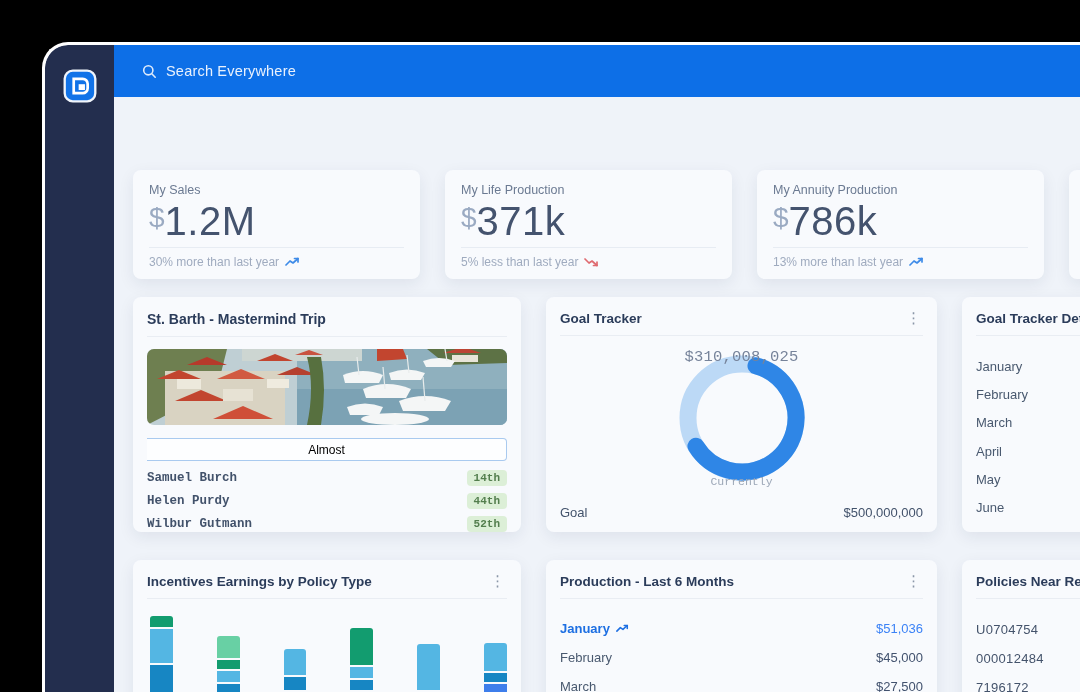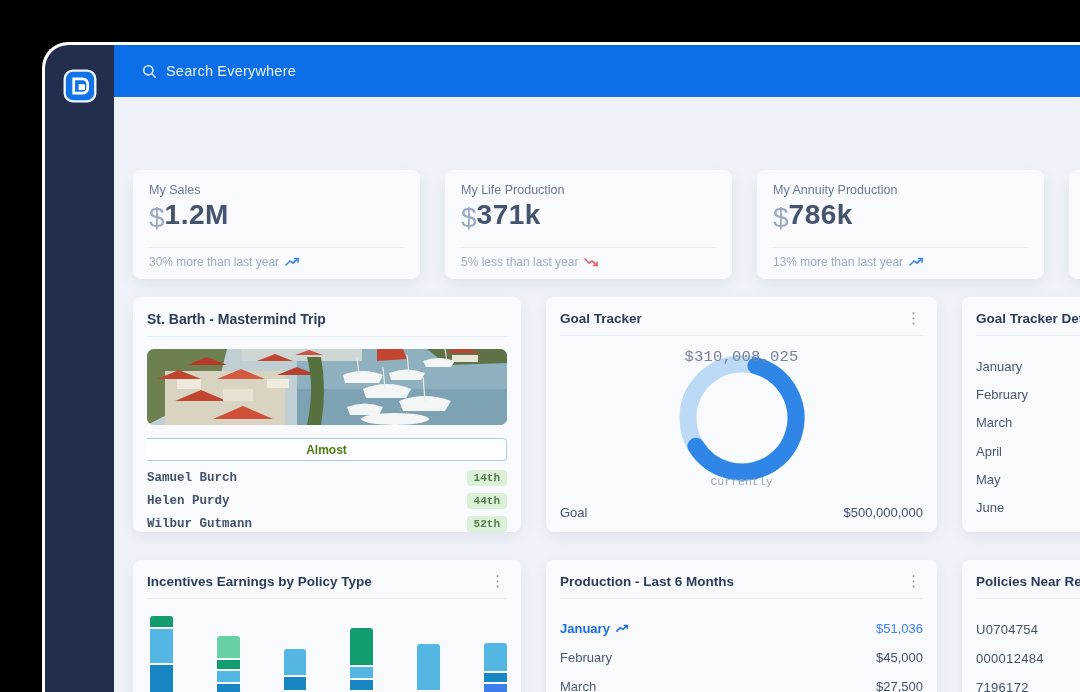--- a/index.html
+++ b/index.html
@@ -32,40 +32,40 @@
   .row-mid { top:200px; }
   .row-bot { top:463px; }
 
   .card { background:#F8FAFD; border-radius:8px; box-shadow:0 5px 16px rgba(23,43,77,.08); position:relative; }
 
   
   .kpi { width:287px; height:109px; padding:13px 16px 0; }
   .kpi-label { font-size:12.5px; color:#6B7A92; }
   .kpi-value-line { margin-top:3px; display:flex; align-items:flex-start; line-height:1.05; }
   .kpi-currency { font-size:28px; color:#9AAAC2; margin-top:3px; }
-  .kpi-value { font-size:28px; font-weight:700; color:#44536E; letter-spacing:.5px; }
+  .kpi-value { font-size:40px; font-weight:400; color:#44536E; letter-spacing:.5px; }
   .kpi-divider { position:absolute; left:16px; right:16px; top:77px; border-top:1px solid #E7ECF3; }
   .kpi-foot { position:absolute; left:16px; top:85px; font-size:12px; color:#9FABBF;
               display:flex; align-items:center; gap:6px; }
   .trend-up { color:#3E8BE8; } .trend-down { color:#DF6A70; }
 
   
   .card-pad { padding:14px 14px 0; }
   .card-head { display:flex; justify-content:space-between; align-items:flex-start; }
   .card-title { font-size:13.5px; font-weight:700; color:#2B3C5A; white-space:nowrap; }
   .kebab { font-size:15px; color:#8A96A8; line-height:13px; cursor:pointer; padding:0 2px; }
   .divider { border-top:1px solid #E9EDF3; margin-top:9px; }
 
   
   .trip-card { width:388px; height:235px; }
   .trip-photo-wrap { margin-top:12px; height:76px; border-radius:7px; overflow:hidden; }
   .segmented { margin-top:13px; display:flex; height:23px; cursor:pointer; }
   .seg-active { flex:1; background:#0E6FE4; color:#fff; font-size:12px; font-weight:700;
                 display:flex; align-items:center; justify-content:center; border-radius:4px 0 0 4px; }
-  .seg-inactive { flex:1; background:#FDFEFF; color:#4d7c0f; font-size:12px; font-weight:700;
+  .seg-inactive { flex:1; background:#FDFEFF; color:#000000; font-size:12px; font-weight:400;
                 display:flex; align-items:center; justify-content:center; border:1px solid #A9CAEF;
                 border-left:none; border-radius:0 4px 4px 0; }
   .trip-rows { margin-top:5px; }
   .trip-row { height:23px; display:flex; align-items:center; justify-content:space-between;font-family:Liberation Mono, monospace; }
   .trip-name { font-size:12.5px; color:#42526B; font-weight:600; }
   .rank-badge { background:#DCEFD7; color:#537E4E; font-size:11px; font-weight:700;
                 padding:2px 7px; border-radius:4px; min-width:34px; text-align:center; }
 
   .goal-card { width:391px; height:235px; }
   .donut-wrap { position:relative; width:140px; height:140px; margin:12px auto 0; }

